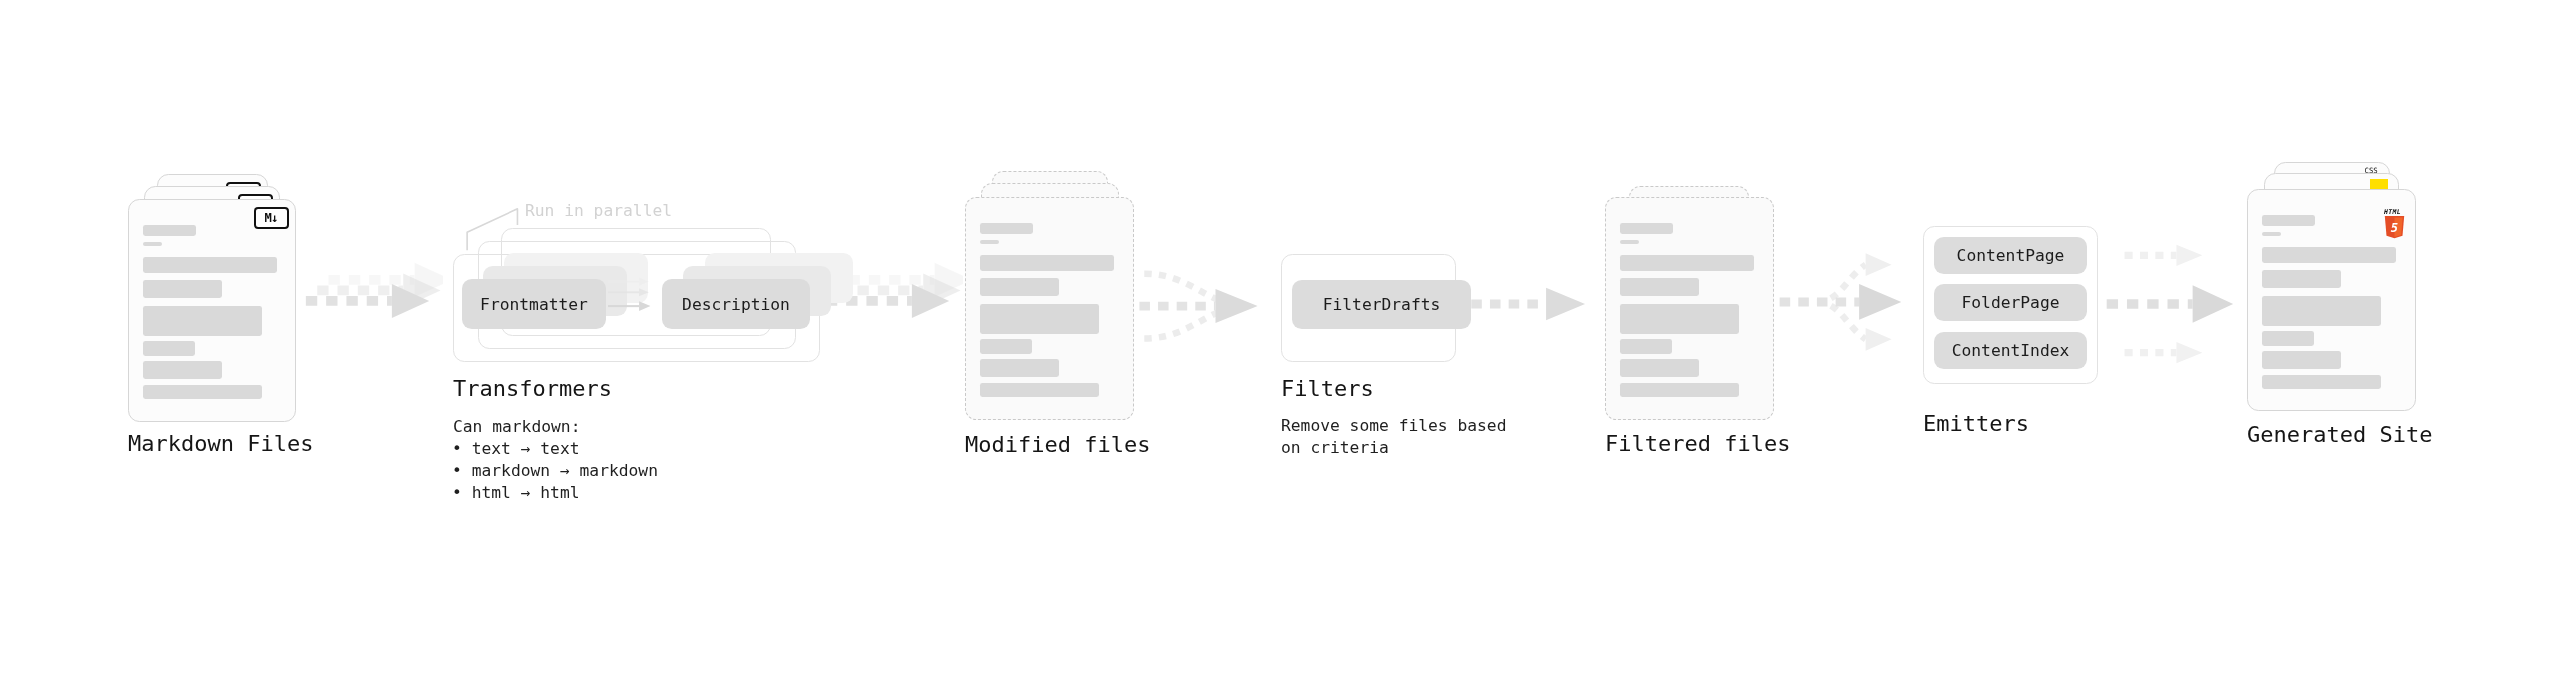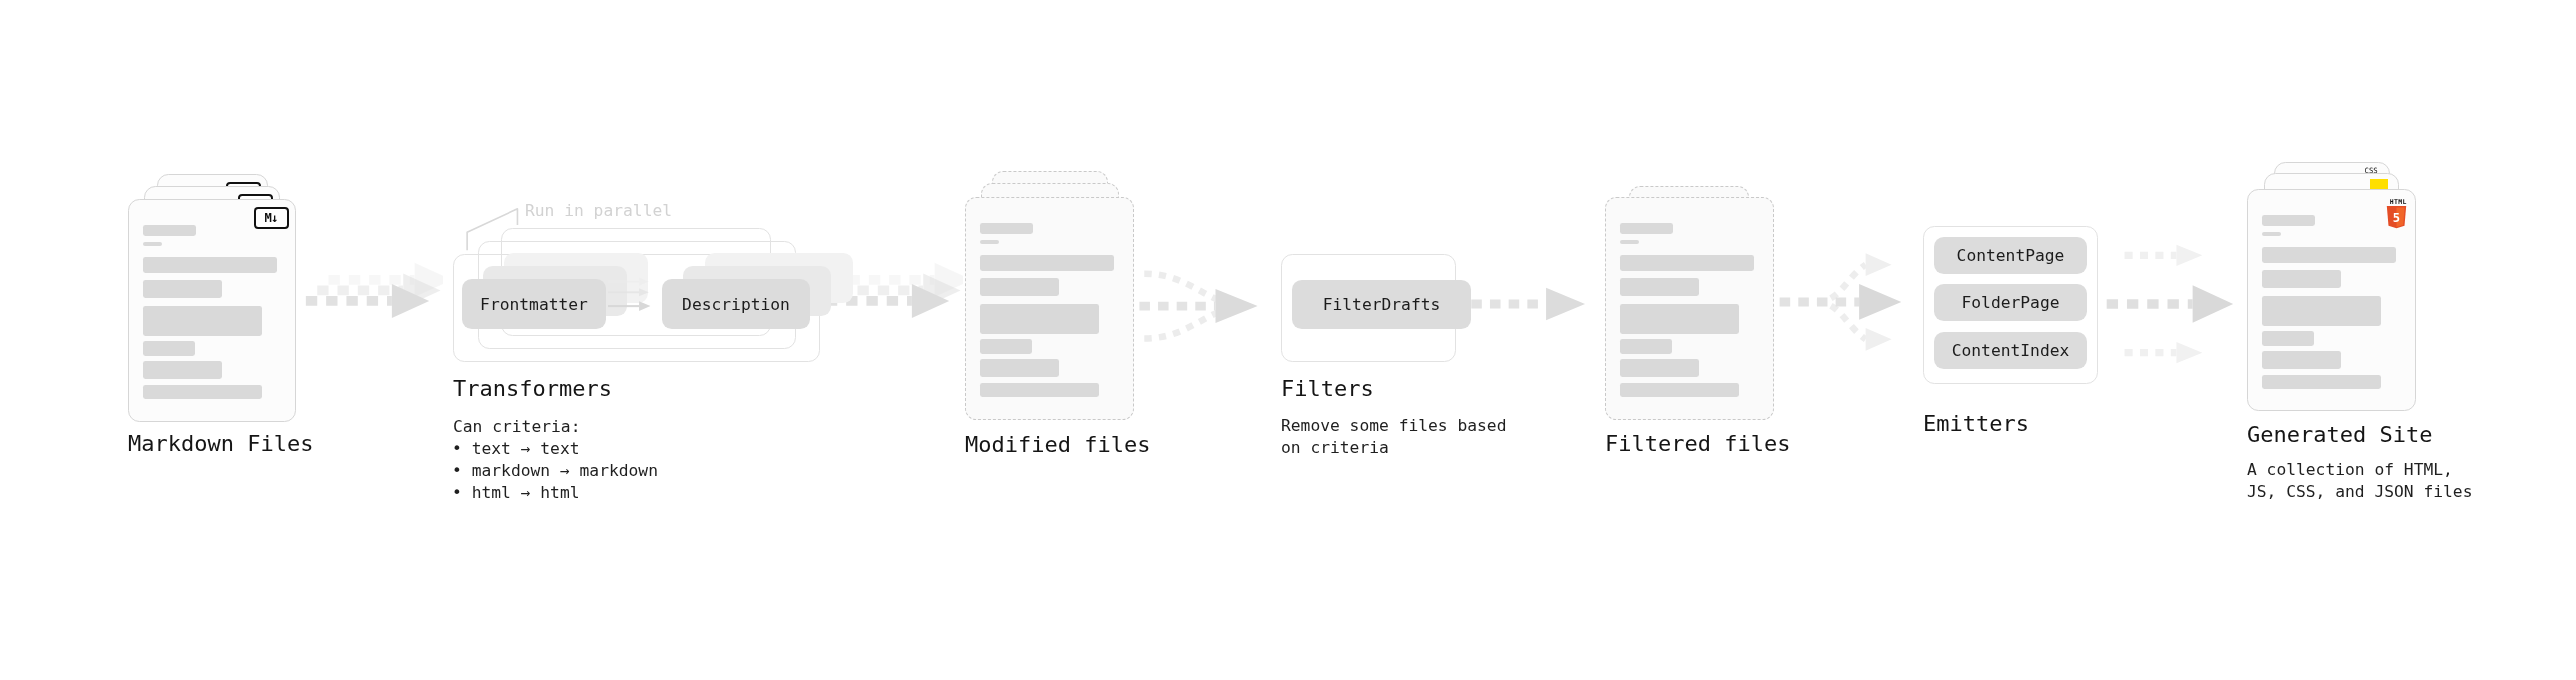--- a/index.html
+++ b/index.html
@@ -25,21 +25,21 @@
     background:#ffffff;border:2px solid #111111;border-radius:4.1px;
     display:flex;align-items:center;justify-content:center;
     font-weight:bold;font-size:12.2px;letter-spacing:-0.8px;color:#111111;
   }
 
   
   .css-badge{position:absolute;top:4.1px;right:8.1px;width:19.5px;text-align:center;}
   .css-badge .css-text{font-size:7.3px;font-weight:normal;color:#111111;line-height:7.3px;}
   .css-badge .css-underline{height:2.4px;background:#2965f1;margin-top:0.8px;border-radius:0.8px;}
   .js-badge{position:absolute;top:4.9px;right:9.8px;width:18px;height:16.3px;background:#ffdf00;}
-  .html5-logo{position:absolute;top:9px;right:8.1px;width:23px;text-align:right;}
+  .html5-logo{position:absolute;top:19px;right:8.1px;width:23px;text-align:left;font-style:italic;}
   .html5-logo .html-label{font-size:6.5px;font-weight:bold;letter-spacing:0.4px;color:#111111;line-height:7.3px;}
 
   
   .frame{position:absolute;border:1.2px solid #e2e2e2;border-radius:11.4px;background:transparent;}
   .frame.filled{background:#ffffff;}
 
   
   .chip{
     position:absolute;background:#dcdcdc;border-radius:9.8px;
     display:flex;align-items:center;justify-content:center;
@@ -168,21 +168,21 @@
           <line x1="0" y1="38" x2="38" y2="38" stroke="#d8d8d8" stroke-width="2.5"></line>
           <polygon points="38,32 38,44 52,38" fill="#d8d8d8"></polygon>
         </g>
     </svg>
 
     <div class="chip ghost2" style="left:705px;top:253px;width:148px;height:50px"></div>
     <div class="chip ghost1" style="left:683px;top:266px;width:148px;height:50px"></div>
     <div class="chip" style="left:662px;top:279px;width:148px;height:50px">Description</div>
   </div>
   <div class="title" style="left:453px;top:377px">Transformers</div>
-  <div class="body-text" style="left:453px;top:416px">Can criteria:</div>
+  <div class="body-text" style="left:453px;top:416px">Can markdown:</div>
   <div class="bullets" style="left:444px;top:438px">
     <div>• text → text</div>
     <div>• markdown → markdown</div>
     <div>• html → html</div>
   </div>
 
   <div>
     <div class="doc-card dashed" style="left:992px;top:171px;width:114px;"></div>
     <div class="doc-card dashed" style="left:981px;top:183px;width:136px;"></div>
     <div class="doc-card dashed" style="left:965px;top:197px;width:167px;">
@@ -252,17 +252,15 @@
         <div class="bar" style="top: 42px; width: 18.7px; height: 4.1px;"></div>
         <div class="bar" style="top: 57px; width: 134px; height: 16.3px;"></div>
         <div class="bar" style="top: 80px; width: 79px; height: 18px;"></div>
         <div class="bar" style="top: 106px; width: 119px; height: 30px;"></div>
         <div class="bar" style="top: 141px; width: 52px; height: 14.6px;"></div>
         <div class="bar" style="top: 161px; width: 79px; height: 18px;"></div>
         <div class="bar" style="top: 185px; width: 119px; height: 14px;"></div>
       </div>
   </div>
   <div class="title" style="left:2247px;top:423px">Generated Site</div>
-  <div class="body-text" style="left:2247px;top:459px">A collection of HTML,
-JS, CSS, and JSON files</div>
 
 </div>
 
 
 </body></html>

